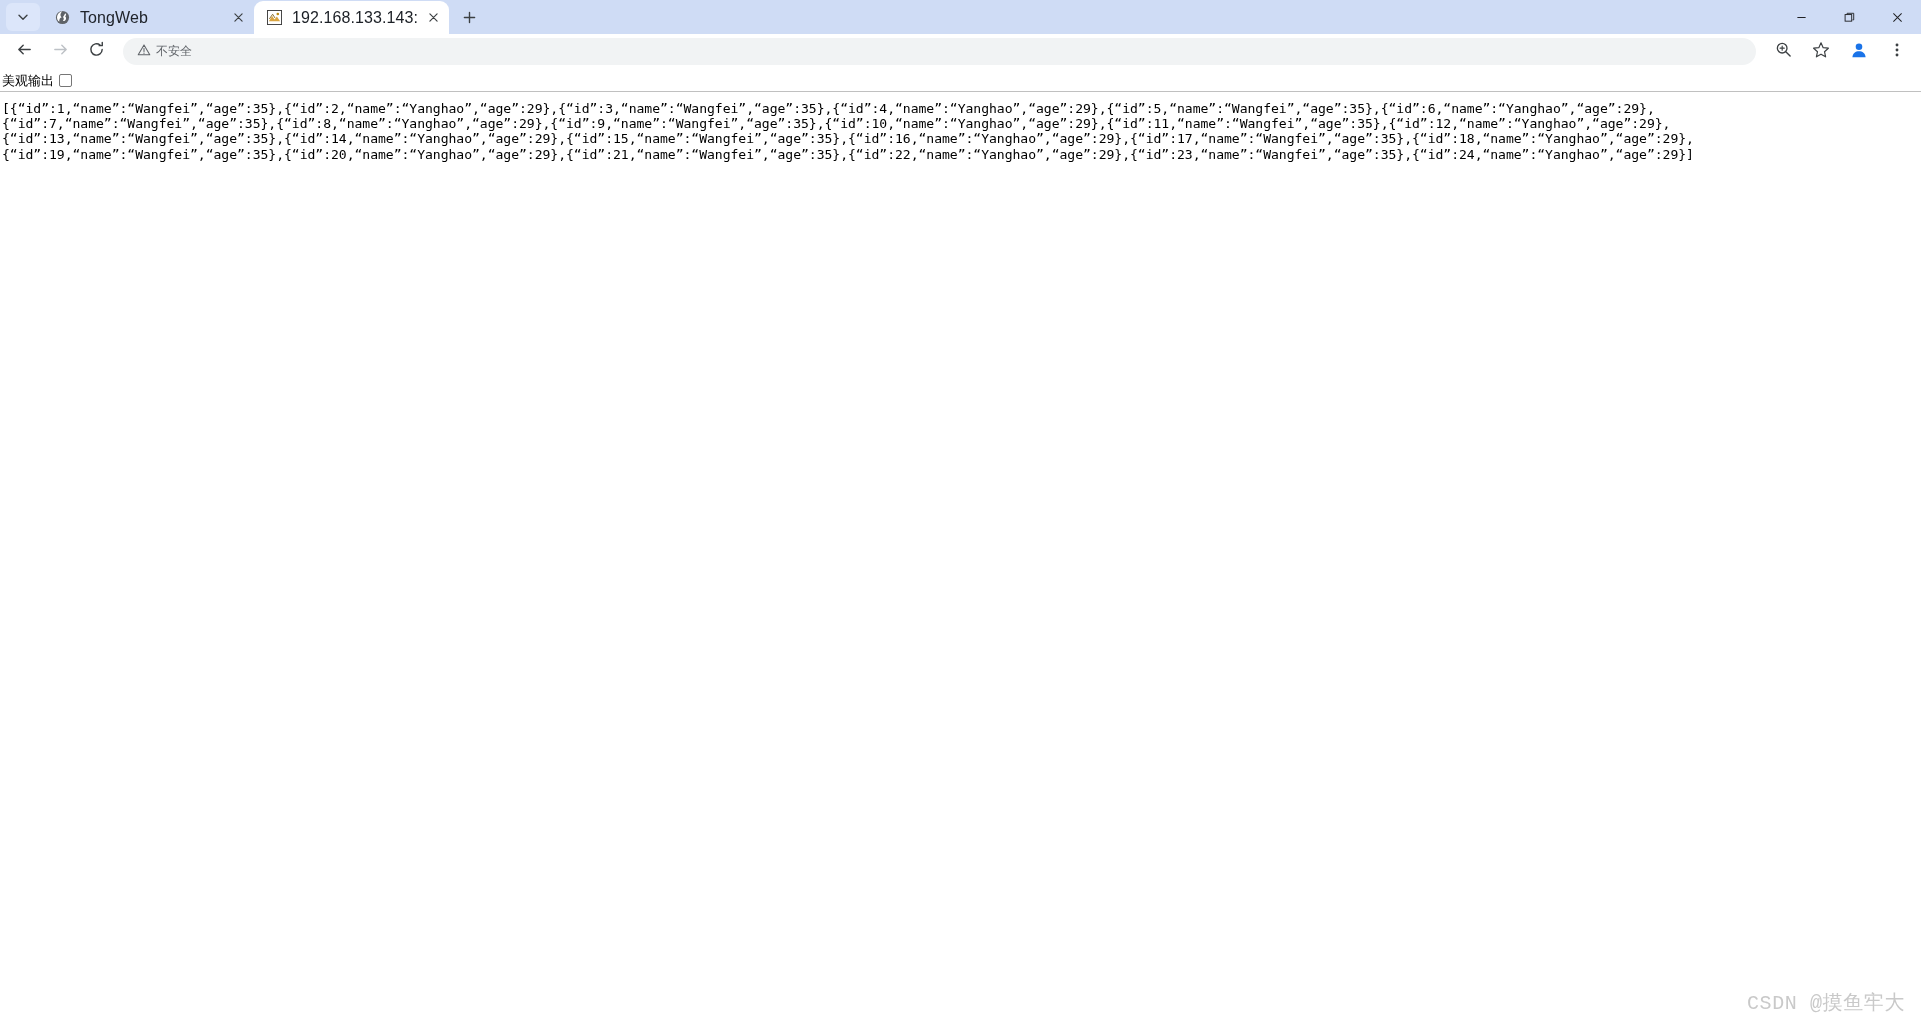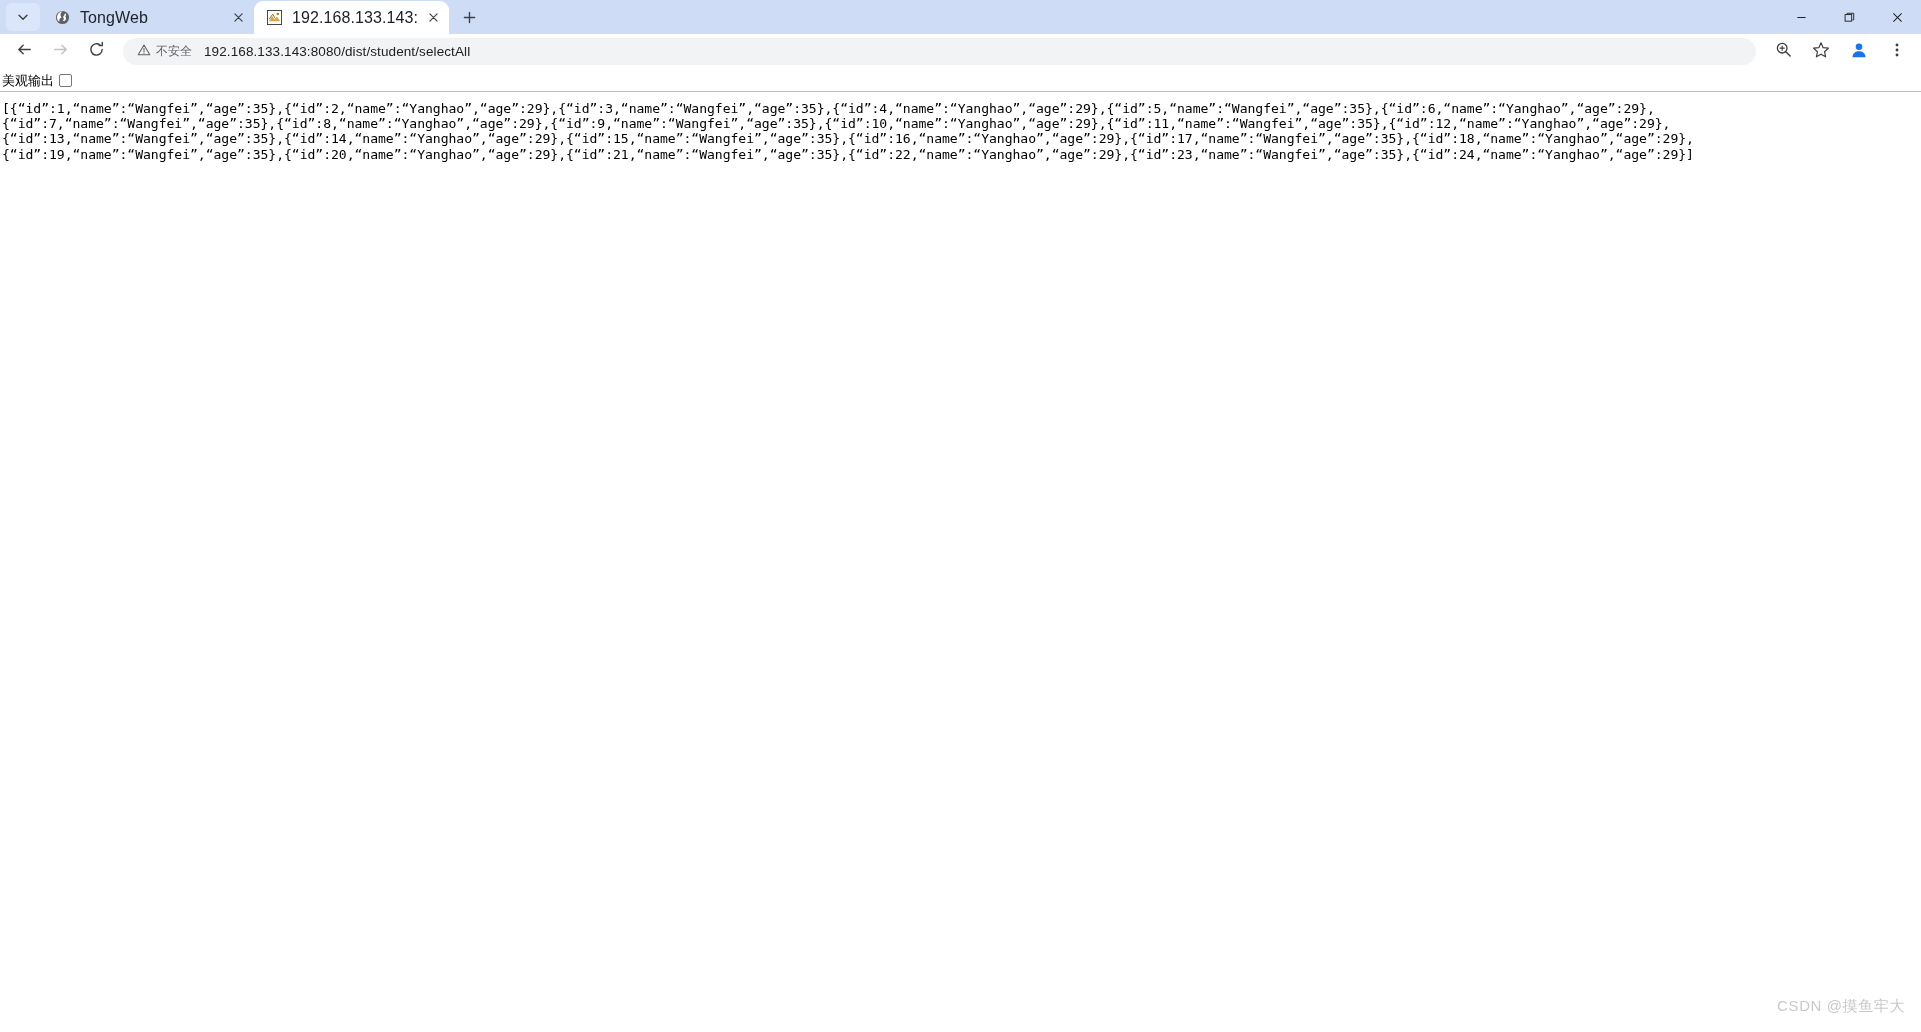--- a/index.html
+++ b/index.html
@@ -181,22 +181,22 @@
     line-height: 15.2px;
     color: #000000;
     white-space: pre;
     padding: 9px 16px 0 2px;
     letter-spacing: -0.05px;
   }
   .watermark {
     position: absolute;
     right: 16px;
     bottom: 16px;
-    font-family: Liberation Sans, sans-serif;
-    font-size: 15px;
+    font-family: Liberation Mono, monospace;
+    font-size: 20px;
     color: #c9c9c9;
     letter-spacing: .6px;
     user-select: none;
   }
 </style>
 </head>
 <body>
 
 <div class="tabstrip">
 
@@ -299,21 +299,20 @@
     <span class="insecure">
       <span>
         <svg width="14" height="14" viewBox="0 0 16 16" aria-hidden="true">
           <path d="M8 2.2 L14.6 13.4 H1.4 Z" fill="none" stroke="#5f6368" stroke-width="1.2" stroke-linejoin="round"></path>
           <path d="M8 6.2 V9.8" stroke="#5f6368" stroke-width="1.2" stroke-linecap="round"></path>
           <circle cx="8" cy="11.6" r="0.72" fill="#5f6368"></circle>
         </svg>
       </span>
       <span class="insecure-text">不安全</span>
     </span>
-    <span class="url-text" title="192.168.133.143:8080/dist/student/selectAll">192.168.133.143:8080/dist/student/selectAll</span>
   </div>
 
   <div class="tb-icon">
     <span>
       <svg width="17" height="17" viewBox="0 0 18 18" aria-hidden="true">
         <circle cx="7.6" cy="7.6" r="5.1" fill="none" stroke="#3c4043" stroke-width="1.4"></circle>
         <path d="M11.4 11.4 L16 16" stroke="#3c4043" stroke-width="1.5" stroke-linecap="round"></path>
         <path d="M5.4 7.6 H9.8 M7.6 5.4 V9.8" stroke="#3c4043" stroke-width="1.2" stroke-linecap="round"></path>
       </svg>
     </span>

